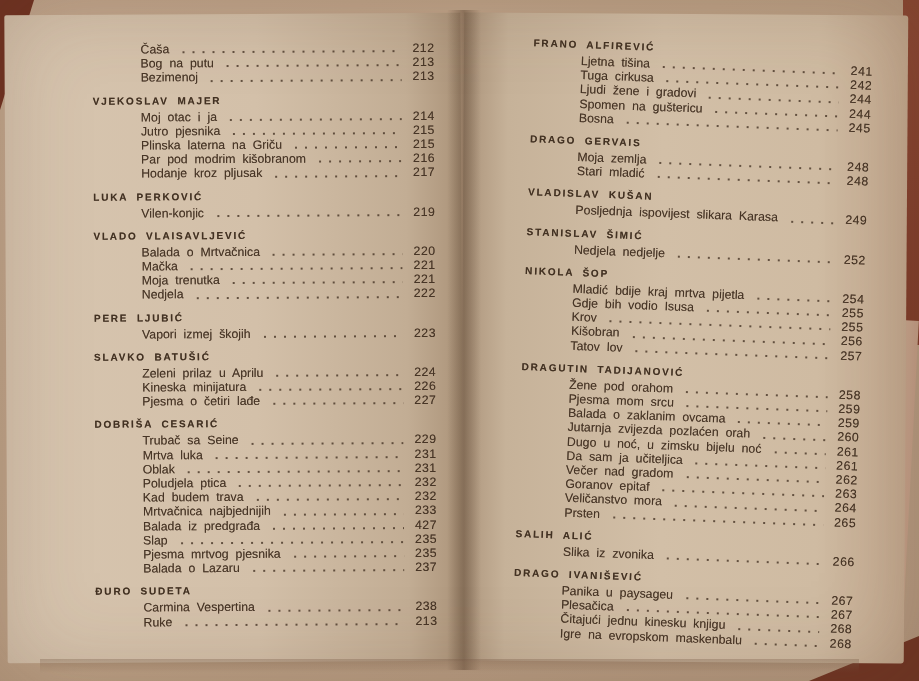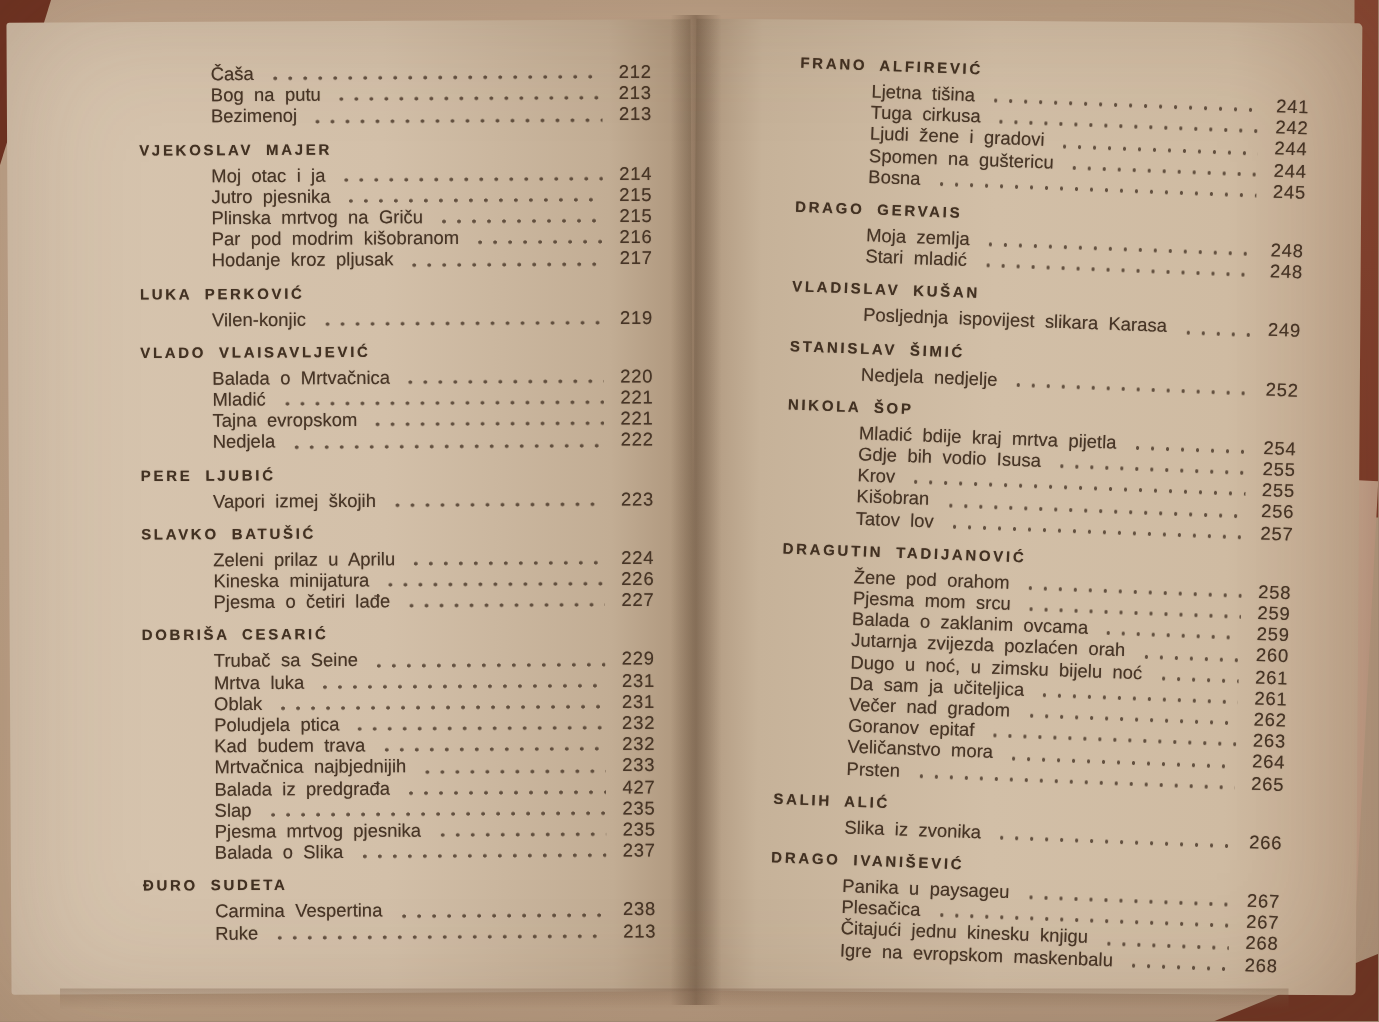--- a/index.html
+++ b/index.html
@@ -86,21 +86,21 @@
             <span class="title">Moj otac i ja</span>
             <span class="dots"></span>
             <span class="pnum">214</span>
           </div>
           <div class="entry">
             <span class="title">Jutro pjesnika</span>
             <span class="dots"></span>
             <span class="pnum">215</span>
           </div>
           <div class="entry">
-            <span class="title">Plinska mrtvog na Griču</span>
+            <span class="title">Plinska laterna na Griču</span>
             <span class="dots"></span>
             <span class="pnum">215</span>
           </div>
           <div class="entry">
             <span class="title">Par pod modrim kišobranom</span>
             <span class="dots"></span>
             <span class="pnum">216</span>
           </div>
           <div class="entry">
             <span class="title">Hodanje kroz pljusak</span>
@@ -117,26 +117,26 @@
           </div>
         </div>
         <div class="section">
           <div class="author">VLADO VLAISAVLJEVIĆ</div>
           <div class="entry">
             <span class="title">Balada o Mrtvačnica</span>
             <span class="dots"></span>
             <span class="pnum">220</span>
           </div>
           <div class="entry">
-            <span class="title">Mladić</span>
+            <span class="title">Mačka</span>
             <span class="dots"></span>
             <span class="pnum">221</span>
           </div>
           <div class="entry">
-            <span class="title">Tajna evropskom</span>
+            <span class="title">Moja trenutka</span>
             <span class="dots"></span>
             <span class="pnum">221</span>
           </div>
           <div class="entry">
             <span class="title">Nedjela</span>
             <span class="dots"></span>
             <span class="pnum">222</span>
           </div>
         </div>
         <div class="section">
@@ -206,21 +206,21 @@
             <span class="title">Slap</span>
             <span class="dots"></span>
             <span class="pnum">235</span>
           </div>
           <div class="entry">
             <span class="title">Pjesma mrtvog pjesnika</span>
             <span class="dots"></span>
             <span class="pnum">235</span>
           </div>
           <div class="entry">
-            <span class="title">Balada o Slika</span>
+            <span class="title">Balada o Lazaru</span>
             <span class="dots"></span>
             <span class="pnum">237</span>
           </div>
         </div>
         <div class="section">
           <div class="author">ĐURO SUDETA</div>
           <div class="entry">
             <span class="title">Carmina Vespertina</span>
             <span class="dots"></span>
             <span class="pnum">238</span>

